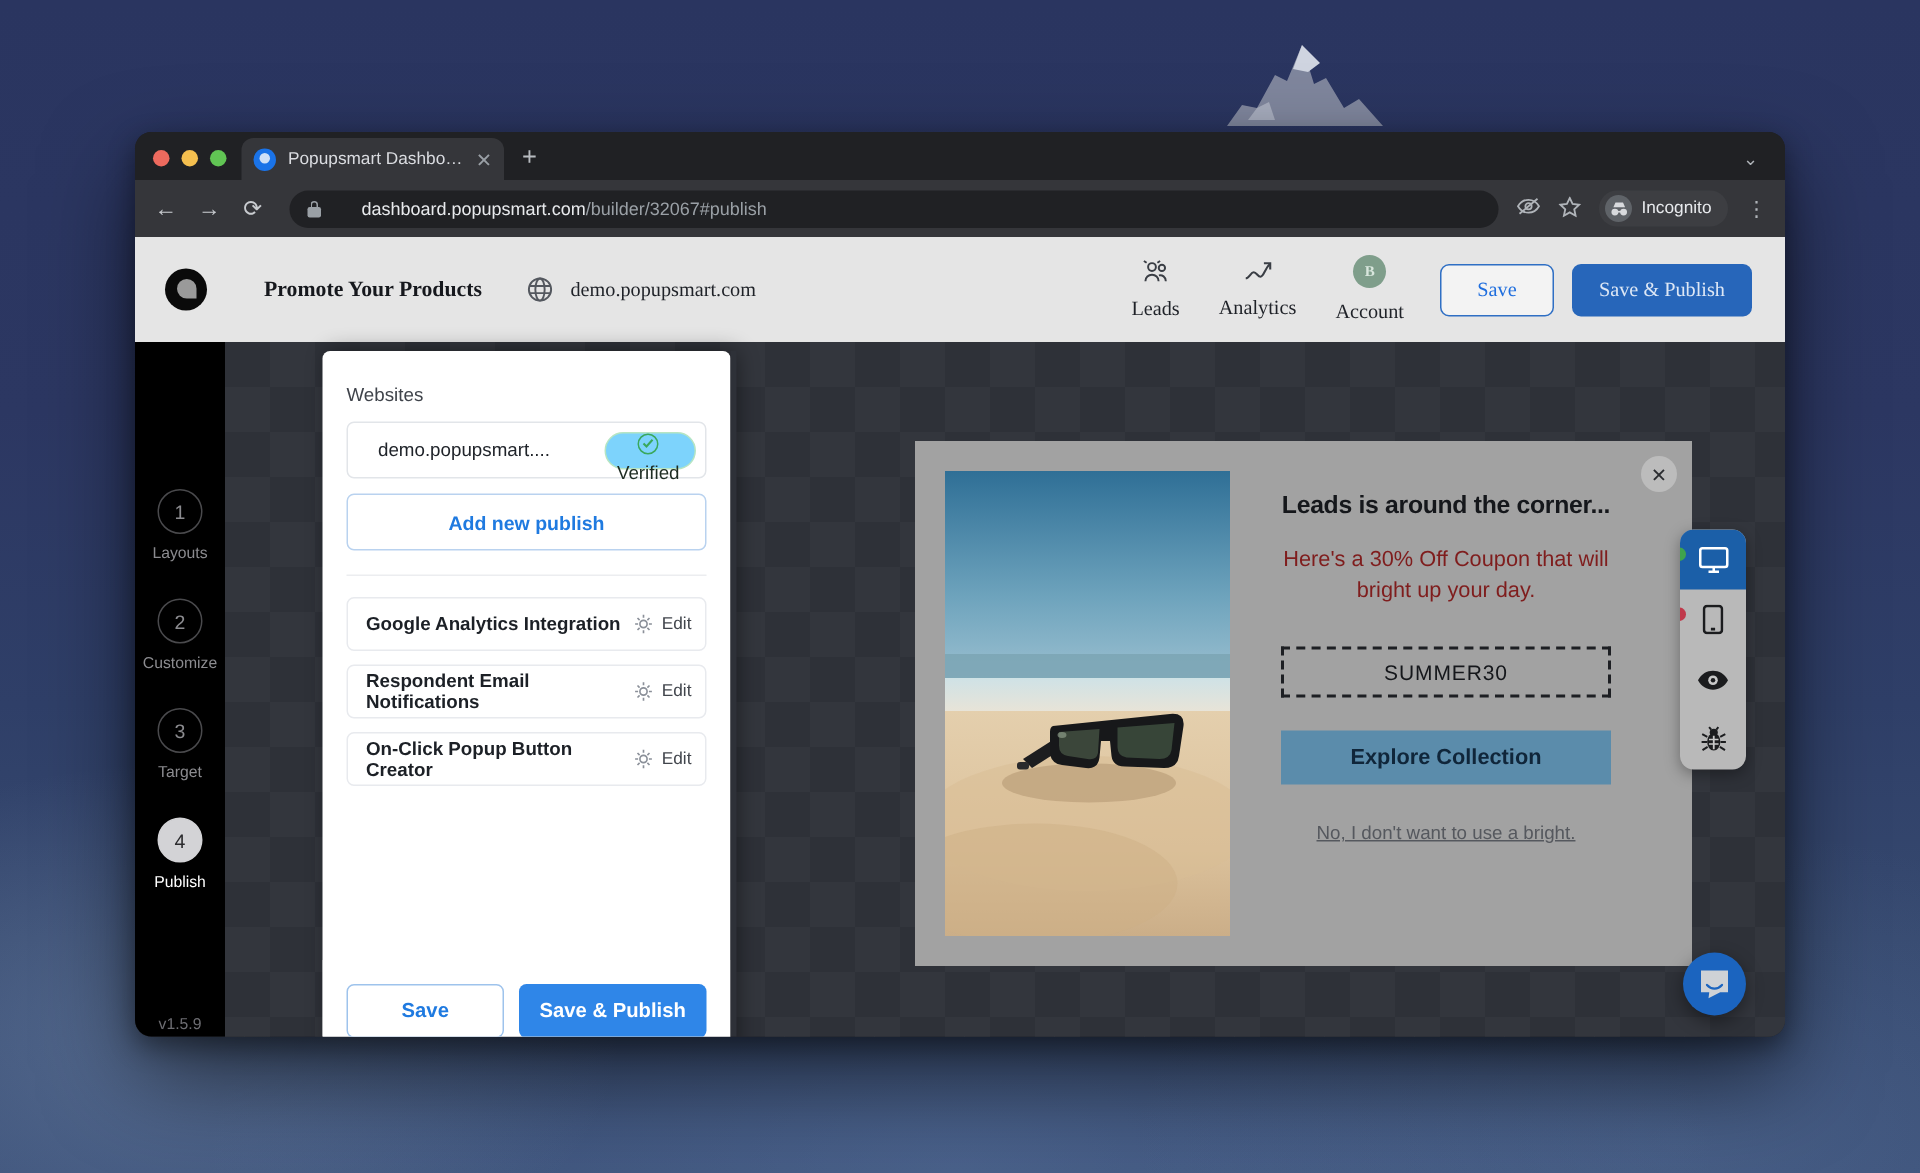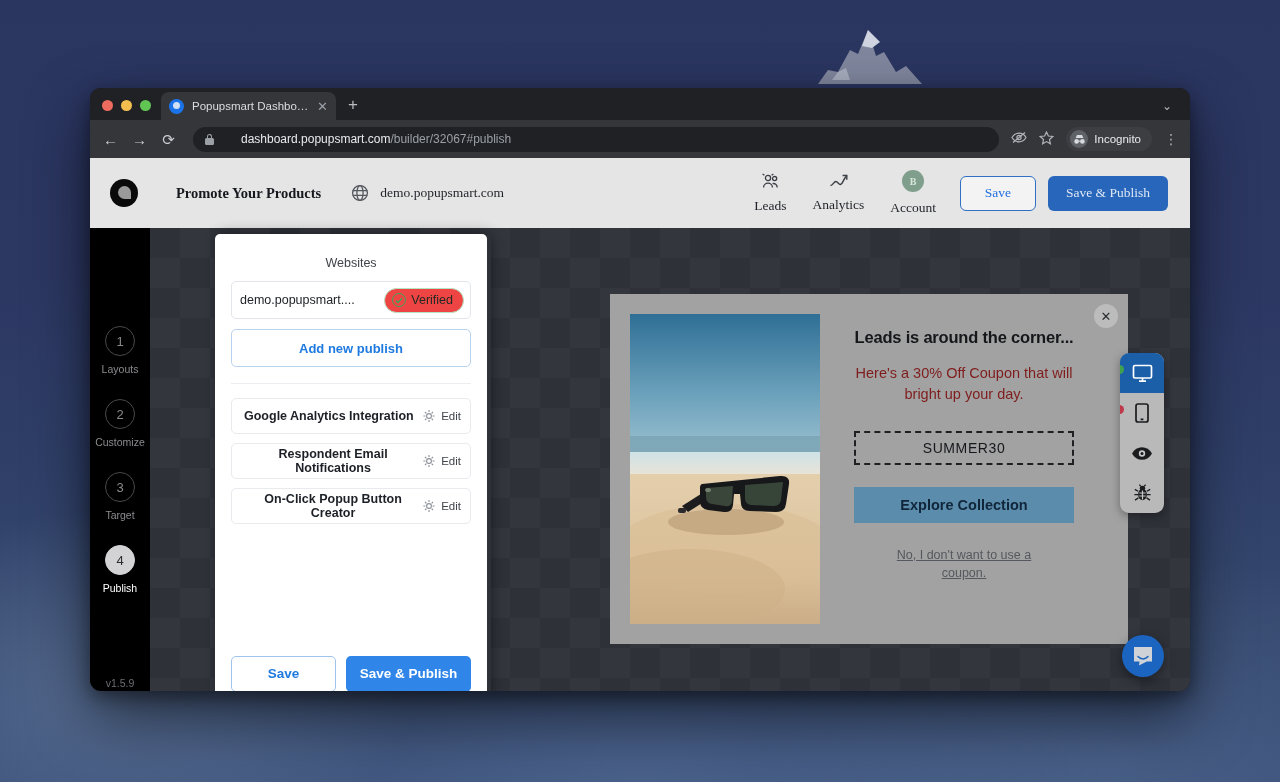--- a/index.html
+++ b/index.html
@@ -228,35 +228,35 @@
     position: absolute; right: 26px; bottom: 22px; width: 42px; height: 42px;
     border-radius: 50%; background: #1b64bf;
     display: flex; align-items: center; justify-content: center;
     box-shadow: 0 4px 12px rgba(0,0,0,.4);
   }
   
   .panel {
     position: absolute; left: 65px; top: 6px; width: 272px; height: 472px;
     background: #fff; border-radius: 5px;
     box-shadow: 4px 0 14px rgba(0,0,0,.45);
-    display: flex; flex-direction: column; z-index: 5; text-align: center;
+    display: flex; flex-direction: column; z-index: 5;
   }
   .panel-scroll { flex: 1 1 auto; overflow: hidden; padding: 22px 16px 0 16px; }
   .panel-label { font-size: 12.5px; color: #3f434a; margin-bottom: 11px; }
   .site-row {
     height: 38px; border: 1px solid #e2e5e9; border-radius: 5px;
     display: flex; align-items: center; justify-content: space-between;
-    padding: 0 6px 0 8px; margin-bottom: 10px;
+    padding: 0 6px 0 20px; margin-bottom: 10px;
   }
   .site-row .nm { font-size: 12.5px; color: #20242a; }
   .verified {
     display: flex; align-items: center; gap: 5px; height: 25px;
     padding: 0 10px 0 7px; border-radius: 13px;
-    background: #ef4444; border: 1px solid #b6e5c3;
-    font-size: 12.5px; color: #1d2b22;
+    background: #7dd3fc; border: 1px solid #b6e5c3;
+    font-size: 12.5px; color: #1d2b22; flex-direction: column;
   }
   .check-circ {
     width: 14px; height: 14px; border-radius: 50%; border: 1.4px solid #3aa85c;
     display: flex; align-items: center; justify-content: center; flex: 0 0 auto;
   }
   .add-site {
     height: 38px; border: 1px solid #b9d2ef; border-radius: 5px;
     display: flex; align-items: center; justify-content: center;
     color: #1f7ae0; font-size: 13px; font-weight: bold; margin-bottom: 16px;
   }
@@ -453,21 +453,21 @@
                 <path d="M76 174 L103 172 L102 188 Q101 193 95 192 L82 190 Q76 189 76 183 Z" fill="#3f4b3e" opacity=".9"></path>
                 <path d="M115 171 L153 168 L151 186 Q150 192 143 192 L121 191 Q115 190 115 184 Z" fill="#3b4a3c" opacity=".9"></path>
                 <ellipse cx="78" cy="176" rx="3" ry="2" fill="#8b9a88" opacity=".7"></ellipse>
               </svg>
             </div>
             <div class="popup-body">
               <div class="pp-title">Leads is around the corner...</div>
               <div class="pp-sub">Here's a 30% Off Coupon that will bright up your day.</div>
               <div class="pp-coupon">SUMMER30</div>
               <div class="pp-cta">Explore Collection</div>
-              <div class="pp-decline">No, I don't want to use a coupon.</div>
+              <div class="pp-decline">No, I don't want to use a bright.</div>
             </div>
           </div>
 
           <div class="devbar">
             <div class="devitem active">
               <span class="devdot green"></span>
               <svg width="21" height="19" viewBox="0 0 21 19" fill="none" stroke="#ffffff" stroke-width="1.7">
                 <rect x="1.5" y="1.5" width="18" height="12.5" rx="1.5"></rect>
                 <path d="M7 17.2h7M10.5 14v3.2"></path>
               </svg>

